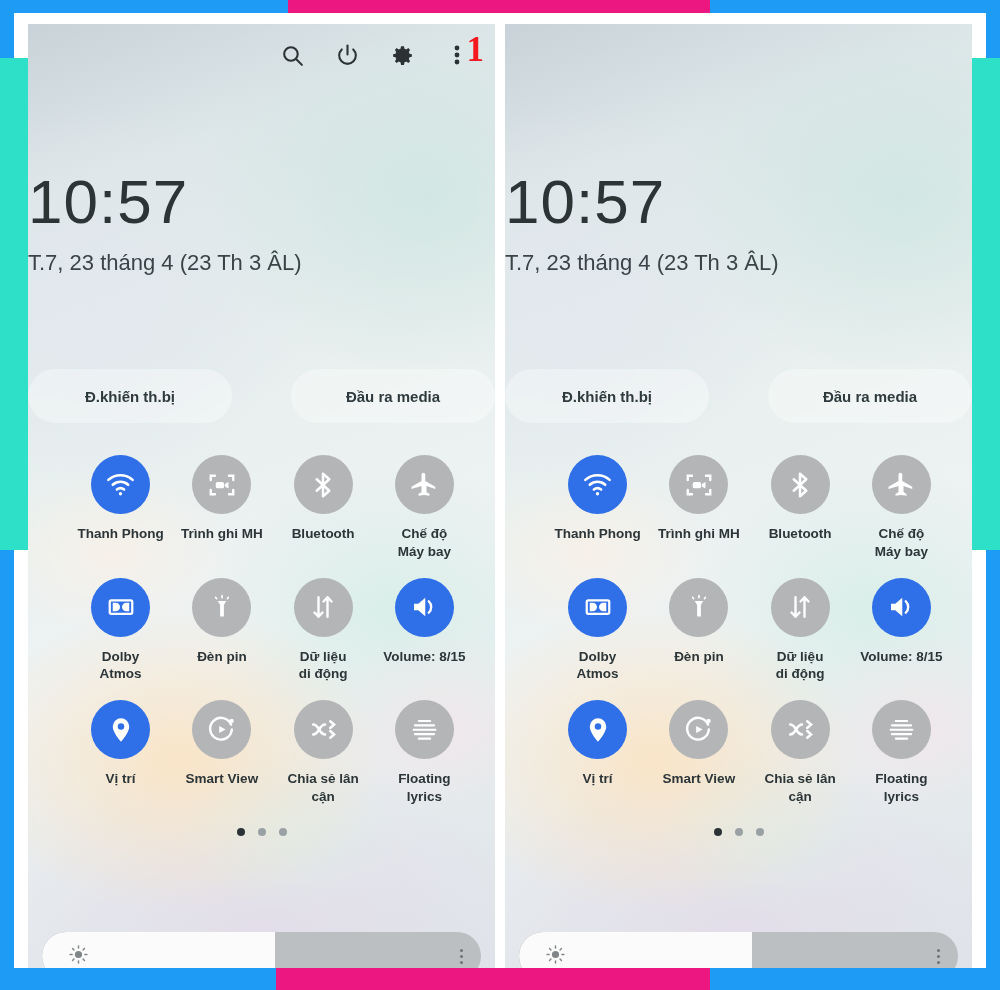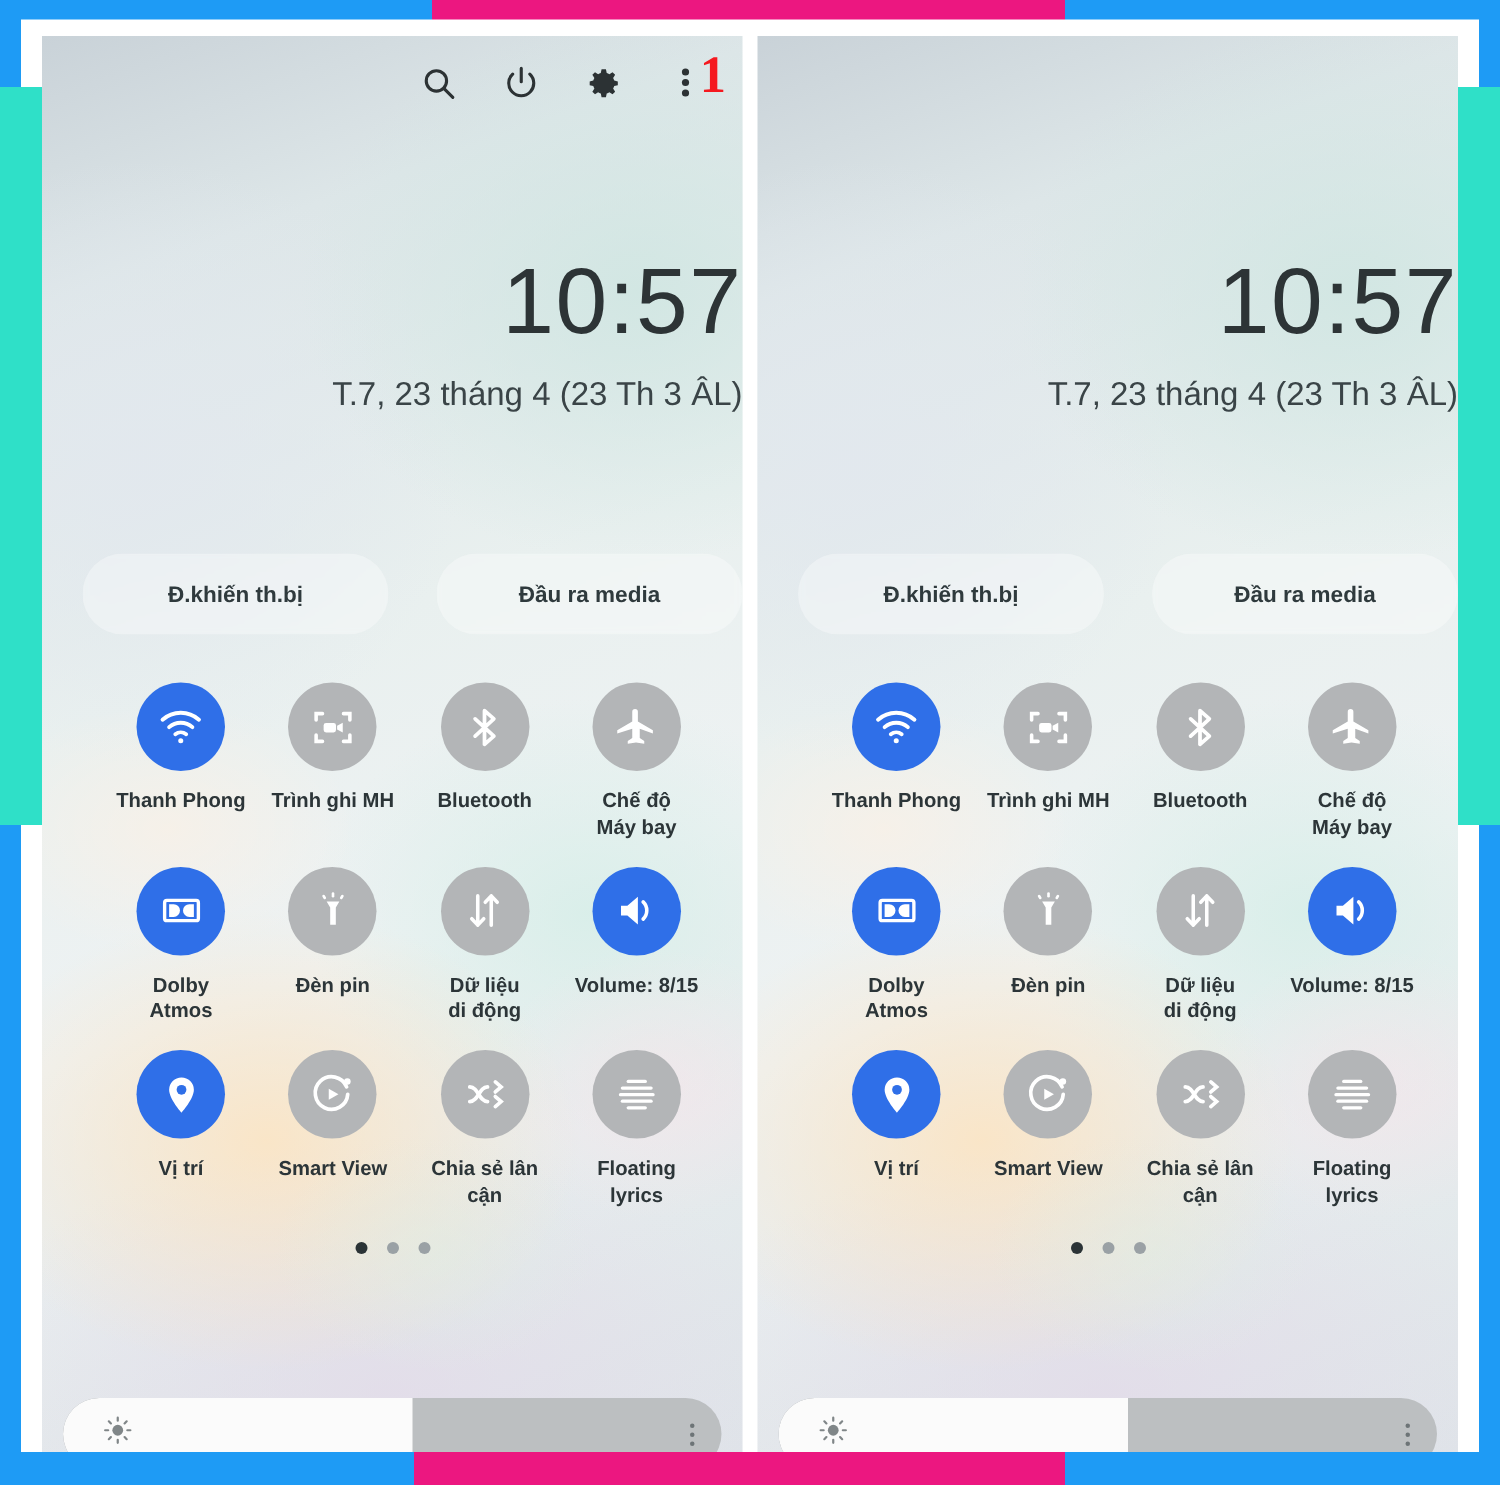--- a/index.html
+++ b/index.html
@@ -91,21 +91,21 @@
     font-weight: bold;
     font-family: "Liberation Serif", serif;
     line-height: 1;
     letter-spacing: -1px;
   }
 
   
   .clock-wrap {
     position: relative;
     z-index: 1;
-    text-align: right;
+    text-align: left;
     margin-top: 85px;
   }
   .clock-time {
     font-size: 62px;
     font-weight: 300;
     color: #2d3436;
     letter-spacing: 1px;
     line-height: 1;
     font-family: "Liberation Sans", sans-serif;
   }
@@ -114,22 +114,22 @@
     font-size: 22px;
     color: #3a4447;
     font-weight: 400;
   }
 
   
   .pill-row {
     position: relative;
     z-index: 1;
     display: flex;
-    justify-content: flex-end;
-    gap: 32px;
+    justify-content: space-between;
+    gap: 18px;
     margin-top: 93px;
   }
   .pill {
     width: 204px;
     height: 54px;
     border-radius: 27px;
     background: rgba(255,255,255,.34);
     display: flex;
     align-items: center;
     justify-content: center;

